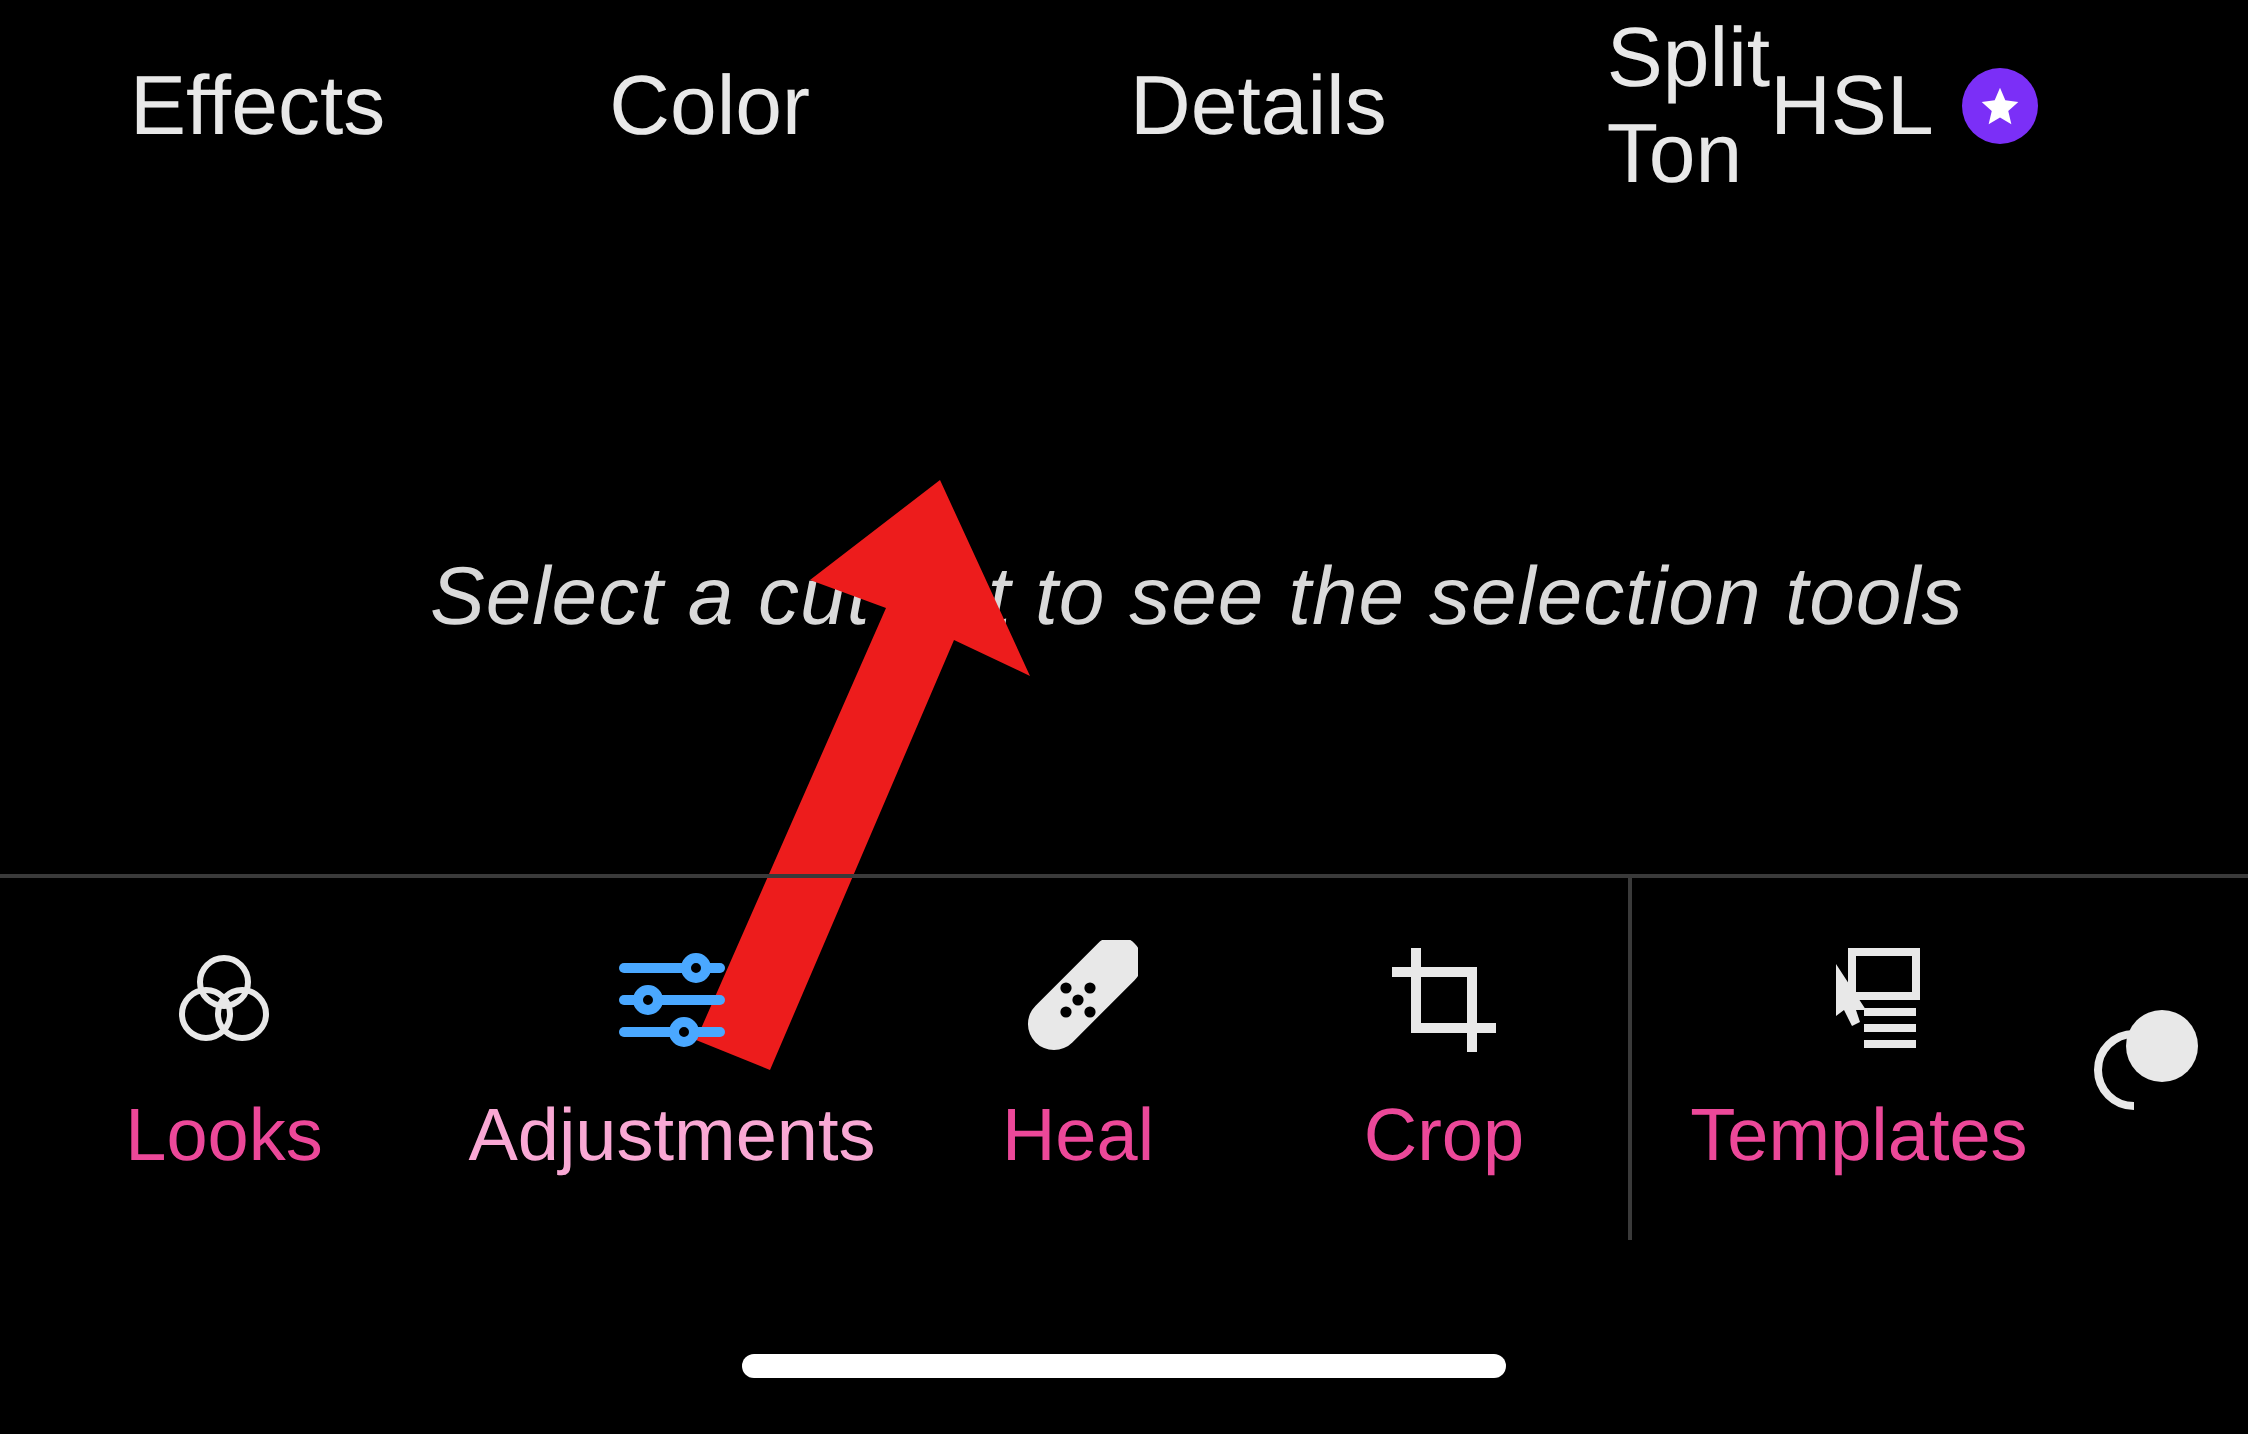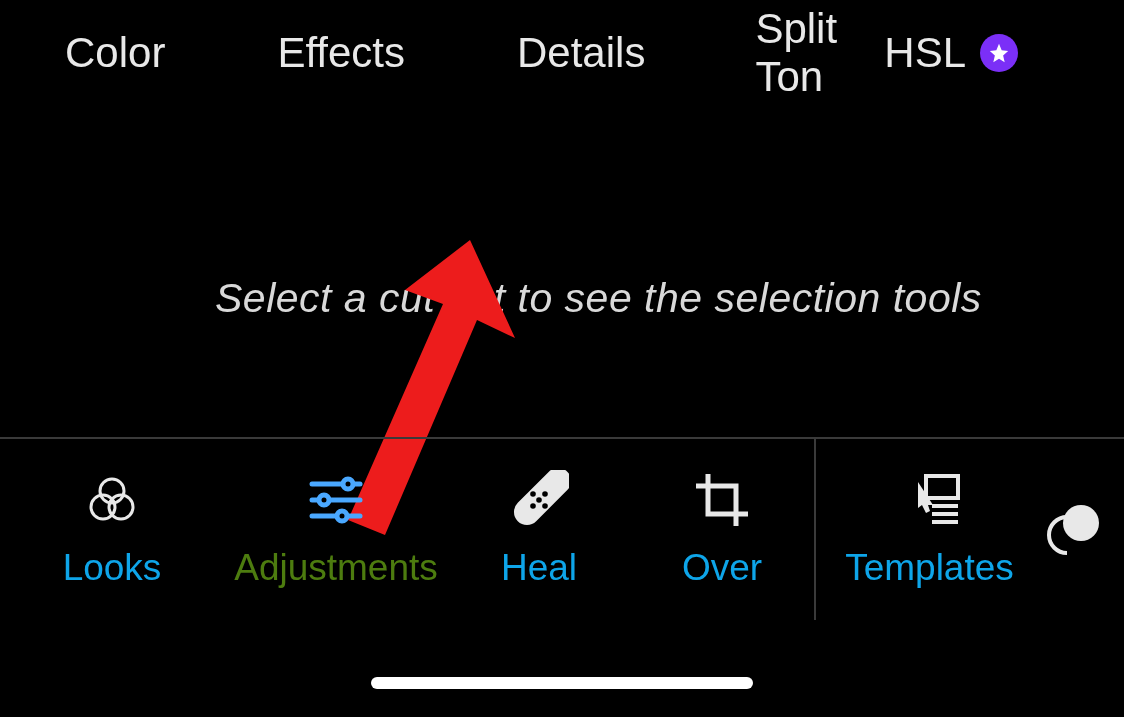--- a/index.html
+++ b/index.html
@@ -27,21 +27,21 @@
       font-size: 42px;
       font-weight: 400;
       color: #e8e8e8;
       display: flex;
       align-items: center;
       gap: 8px;
       cursor: pointer;
     }
     .tab-color { margin-right: 112px; }
     .tab-effects { margin-right: 112px; }
-    .tab-details { margin-right: 110px; }
+    .tab-details { margin-right: 110px; margin-left: 48px; }
     .tab-hsl { margin-right: 106px; }
     .star-badge {
       width: 38px;
       height: 38px;
       border-radius: 50%;
       background: #7b2ff7;
       display: inline-flex;
       align-items: center;
       justify-content: center;
       margin-left: 6px;
@@ -101,24 +101,24 @@
     }
     .tool-item .icon-wrap {
       height: 58px;
       display: flex;
       align-items: center;
       justify-content: center;
     }
     .tool-item .label {
       font-size: 37px;
       font-weight: 400;
-      color: #0ea5e9;
+      color: #ec4899;
     }
     .tool-item.active .label {
-      color: #4d7c0f;
+      color: #f9a8d4;
     }
     .tool-looks { width: 224px; }
     .tool-adjustments { width: 224px; }
     .tool-heal { width: 182px; text-align: center; }
     .tool-crop { width: 184px; }
     .tool-templates { width: 227px; }
     .tool-overlays { width: 80px; }
     .home-indicator {
       position: absolute;
       bottom: 28px;
@@ -127,25 +127,25 @@
       width: 382px;
       height: 12px;
       background: #fff;
       border-radius: 6px;
     }
   </style>
 </head>
 <body>
 
 <div class="top-tabs">
+  <div class="top-tab tab-effects">
+    <span>Effects</span>
+  </div>
   <div class="top-tab tab-color">
     <span>Color</span>
-  </div>
-  <div class="top-tab tab-effects">
-    <span>Effects</span>
   </div>
   <div class="top-tab tab-details">
     <span>Details</span>
   </div>
   <div class="top-tab tab-splitton">
     <span>Split Ton</span>
   </div>
   <div class="top-tab tab-hsl">
     <span>HSL</span>
     <span class="star-badge">
@@ -201,21 +201,21 @@
       </div>
       <div class="label">Heal</div>
     </div>
     <div class="tool-item tool-crop">
       <div class="icon-wrap">
         <svg width="58" height="58" viewBox="0 0 58 58" fill="none" stroke="#e8e8e8" stroke-width="5">
           <path d="M15 3 L15 43 L55 43"></path>
           <path d="M3 15 L43 15 L43 55"></path>
         </svg>
       </div>
-      <div class="label">Over</div>
+      <div class="label">Crop</div>
     </div>
   </div>
   <div class="toolbar-divider"></div>
   <div class="toolbar-group">
     <div class="tool-item tool-templates">
       <div class="icon-wrap">
         <svg width="64" height="56" viewBox="0 0 64 56" fill="none" stroke="#e8e8e8" stroke-width="4">
           <rect x="28" y="4" width="32" height="22" fill="none"></rect>
           <path d="M20 10 L20 36 L24 33 L28 41 L32 39 L30 33 L35 33 Z" fill="#e8e8e8" stroke="none"></path>
           <line x1="34" y1="34" x2="60" y2="34"></line>

